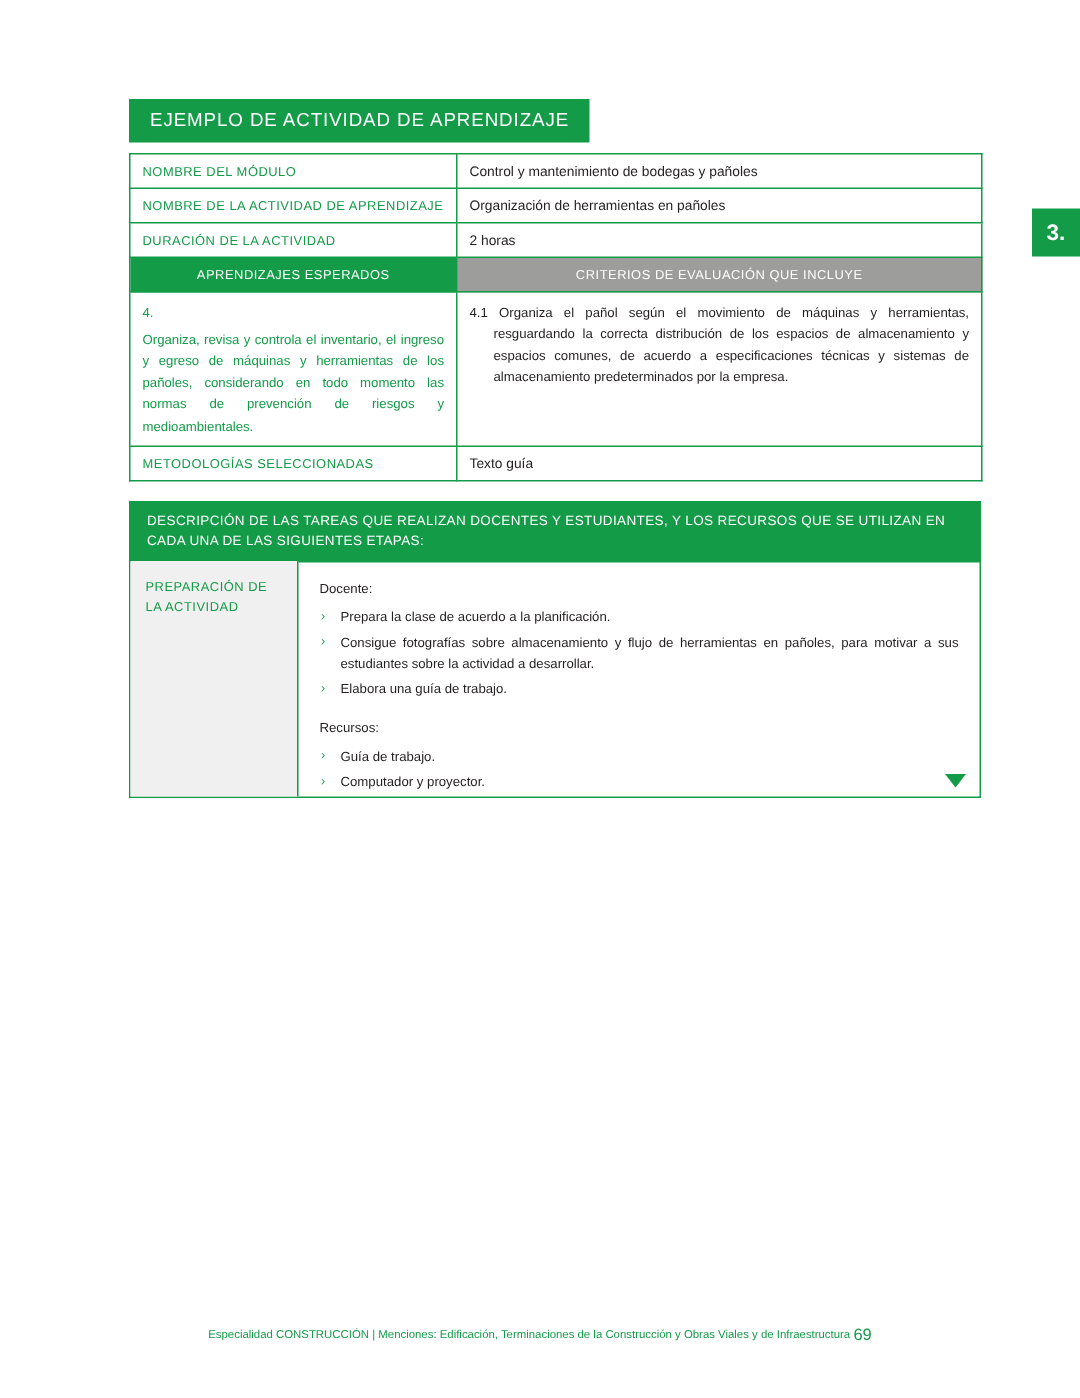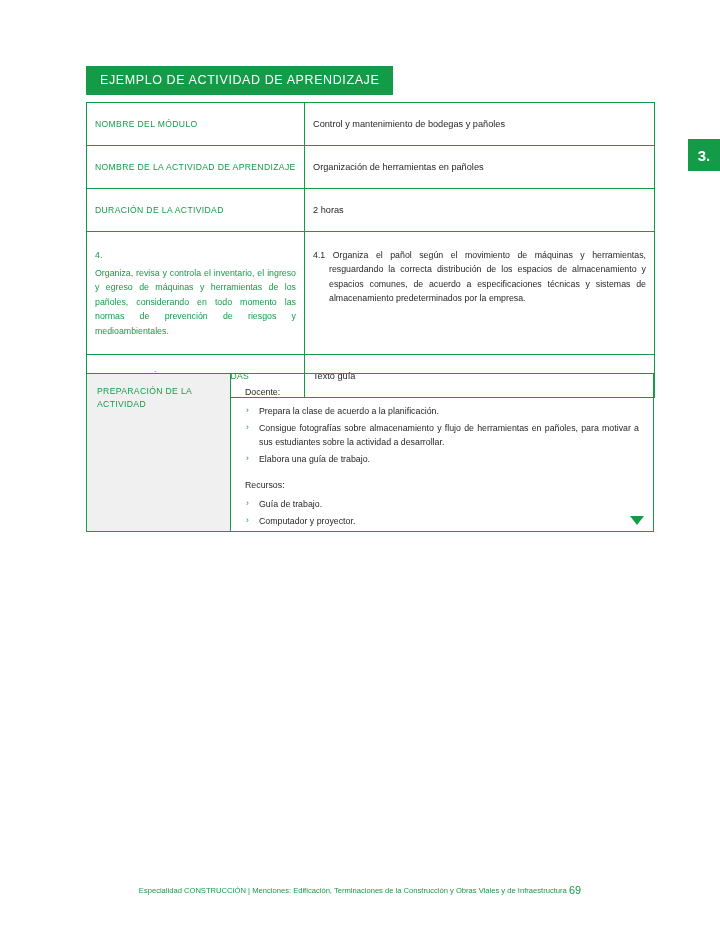--- a/index.html
+++ b/index.html
@@ -57,21 +57,21 @@
     position: absolute;
     left: 86px;
     top: 102px;
     width: 568px;
     border-collapse: collapse;
     table-layout: fixed;
   }
   .doc-table td {
     border: 1px solid #149b48;
     vertical-align: top;
-    padding: 16px 8px;
+    padding: 6px 8px;
   }
   .lbl {
     color: #149b48;
     font-size: 8.6px;
     letter-spacing: 0.35px;
     width: 218px;
   }
   .val {
     color: #231f20;
     font-size: 9.2px;
@@ -137,21 +137,21 @@
     position: absolute;
     left: 86px;
     top: 373px;
     width: 568px;
     height: 159px;
     border: 1px solid #149b48;
     box-sizing: border-box;
     display: flex;
   }
   .panel-left {
-    width: 144px;
+    width: 112px;
     box-sizing: border-box;
     background: #f0f0f0;
     border-right: 1px solid #149b48;
     color: #149b48;
     font-size: 8.6px;
     letter-spacing: 0.35px;
     line-height: 1.55;
     padding: 11px 10px;
   }
   .panel-right {
@@ -236,35 +236,40 @@
       </tr>
       <tr>
         <td class="lbl">NOMBRE DE LA ACTIVIDAD DE APRENDIZAJE</td>
         <td class="val">Organización de herramientas en pañoles</td>
       </tr>
       <tr>
         <td class="lbl">DURACIÓN DE LA ACTIVIDAD</td>
         <td class="val">2 horas</td>
       </tr>
       <tr>
+        <td class="hdr-green">APRENDIZAJES ESPERADOS</td>
+        <td class="hdr-gray">CRITERIOS DE EVALUACIÓN QUE INCLUYE</td>
+      </tr>
+      <tr>
         <td class="cell-ae">
           <span class="num">4.</span>
           <span>Organiza, revisa y controla el inventario, el ingreso y egreso de máquinas y herramientas de los pañoles, considerando en todo momento las normas de prevención de riesgos y medioambientales.</span>
         </td>
         <td class="cell-ce">
           <span class="ce-body"><span>4.1</span>&nbsp;<span>Organiza el pañol según el movimiento de máquinas y herramientas, resguardando la correcta distribución de los espacios de almacenamiento y espacios comunes, de acuerdo a especificaciones técnicas y sistemas de almacenamiento predeterminados por la empresa.</span></span>
         </td>
       </tr>
       <tr>
         <td class="cell-met">METODOLOGÍAS SELECCIONADAS</td>
         <td class="cell-met-val">Texto guía</td>
       </tr>
     </tbody>
   </table>
 
+  <div class="desc-band">DESCRIPCIÓN DE LAS TAREAS QUE REALIZAN DOCENTES Y ESTUDIANTES, Y LOS RECURSOS QUE SE UTILIZAN EN CADA UNA DE LAS SIGUIENTES ETAPAS:</div>
 
   <div class="panel">
     <div class="panel-left">PREPARACIÓN DE LA ACTIVIDAD</div>
     <div class="panel-right">
       <h4>Docente:</h4>
       <ul class="tasks">
         <li><span class="chev">›</span><span>Prepara la clase de acuerdo a la planificación.</span></li>
         <li><span class="chev">›</span><span>Consigue fotografías sobre almacenamiento y flujo de herramientas en pañoles, para motivar a sus estudiantes sobre la actividad a desarrollar.</span></li>
         <li><span class="chev">›</span><span>Elabora una guía de trabajo.</span></li>
       </ul>

